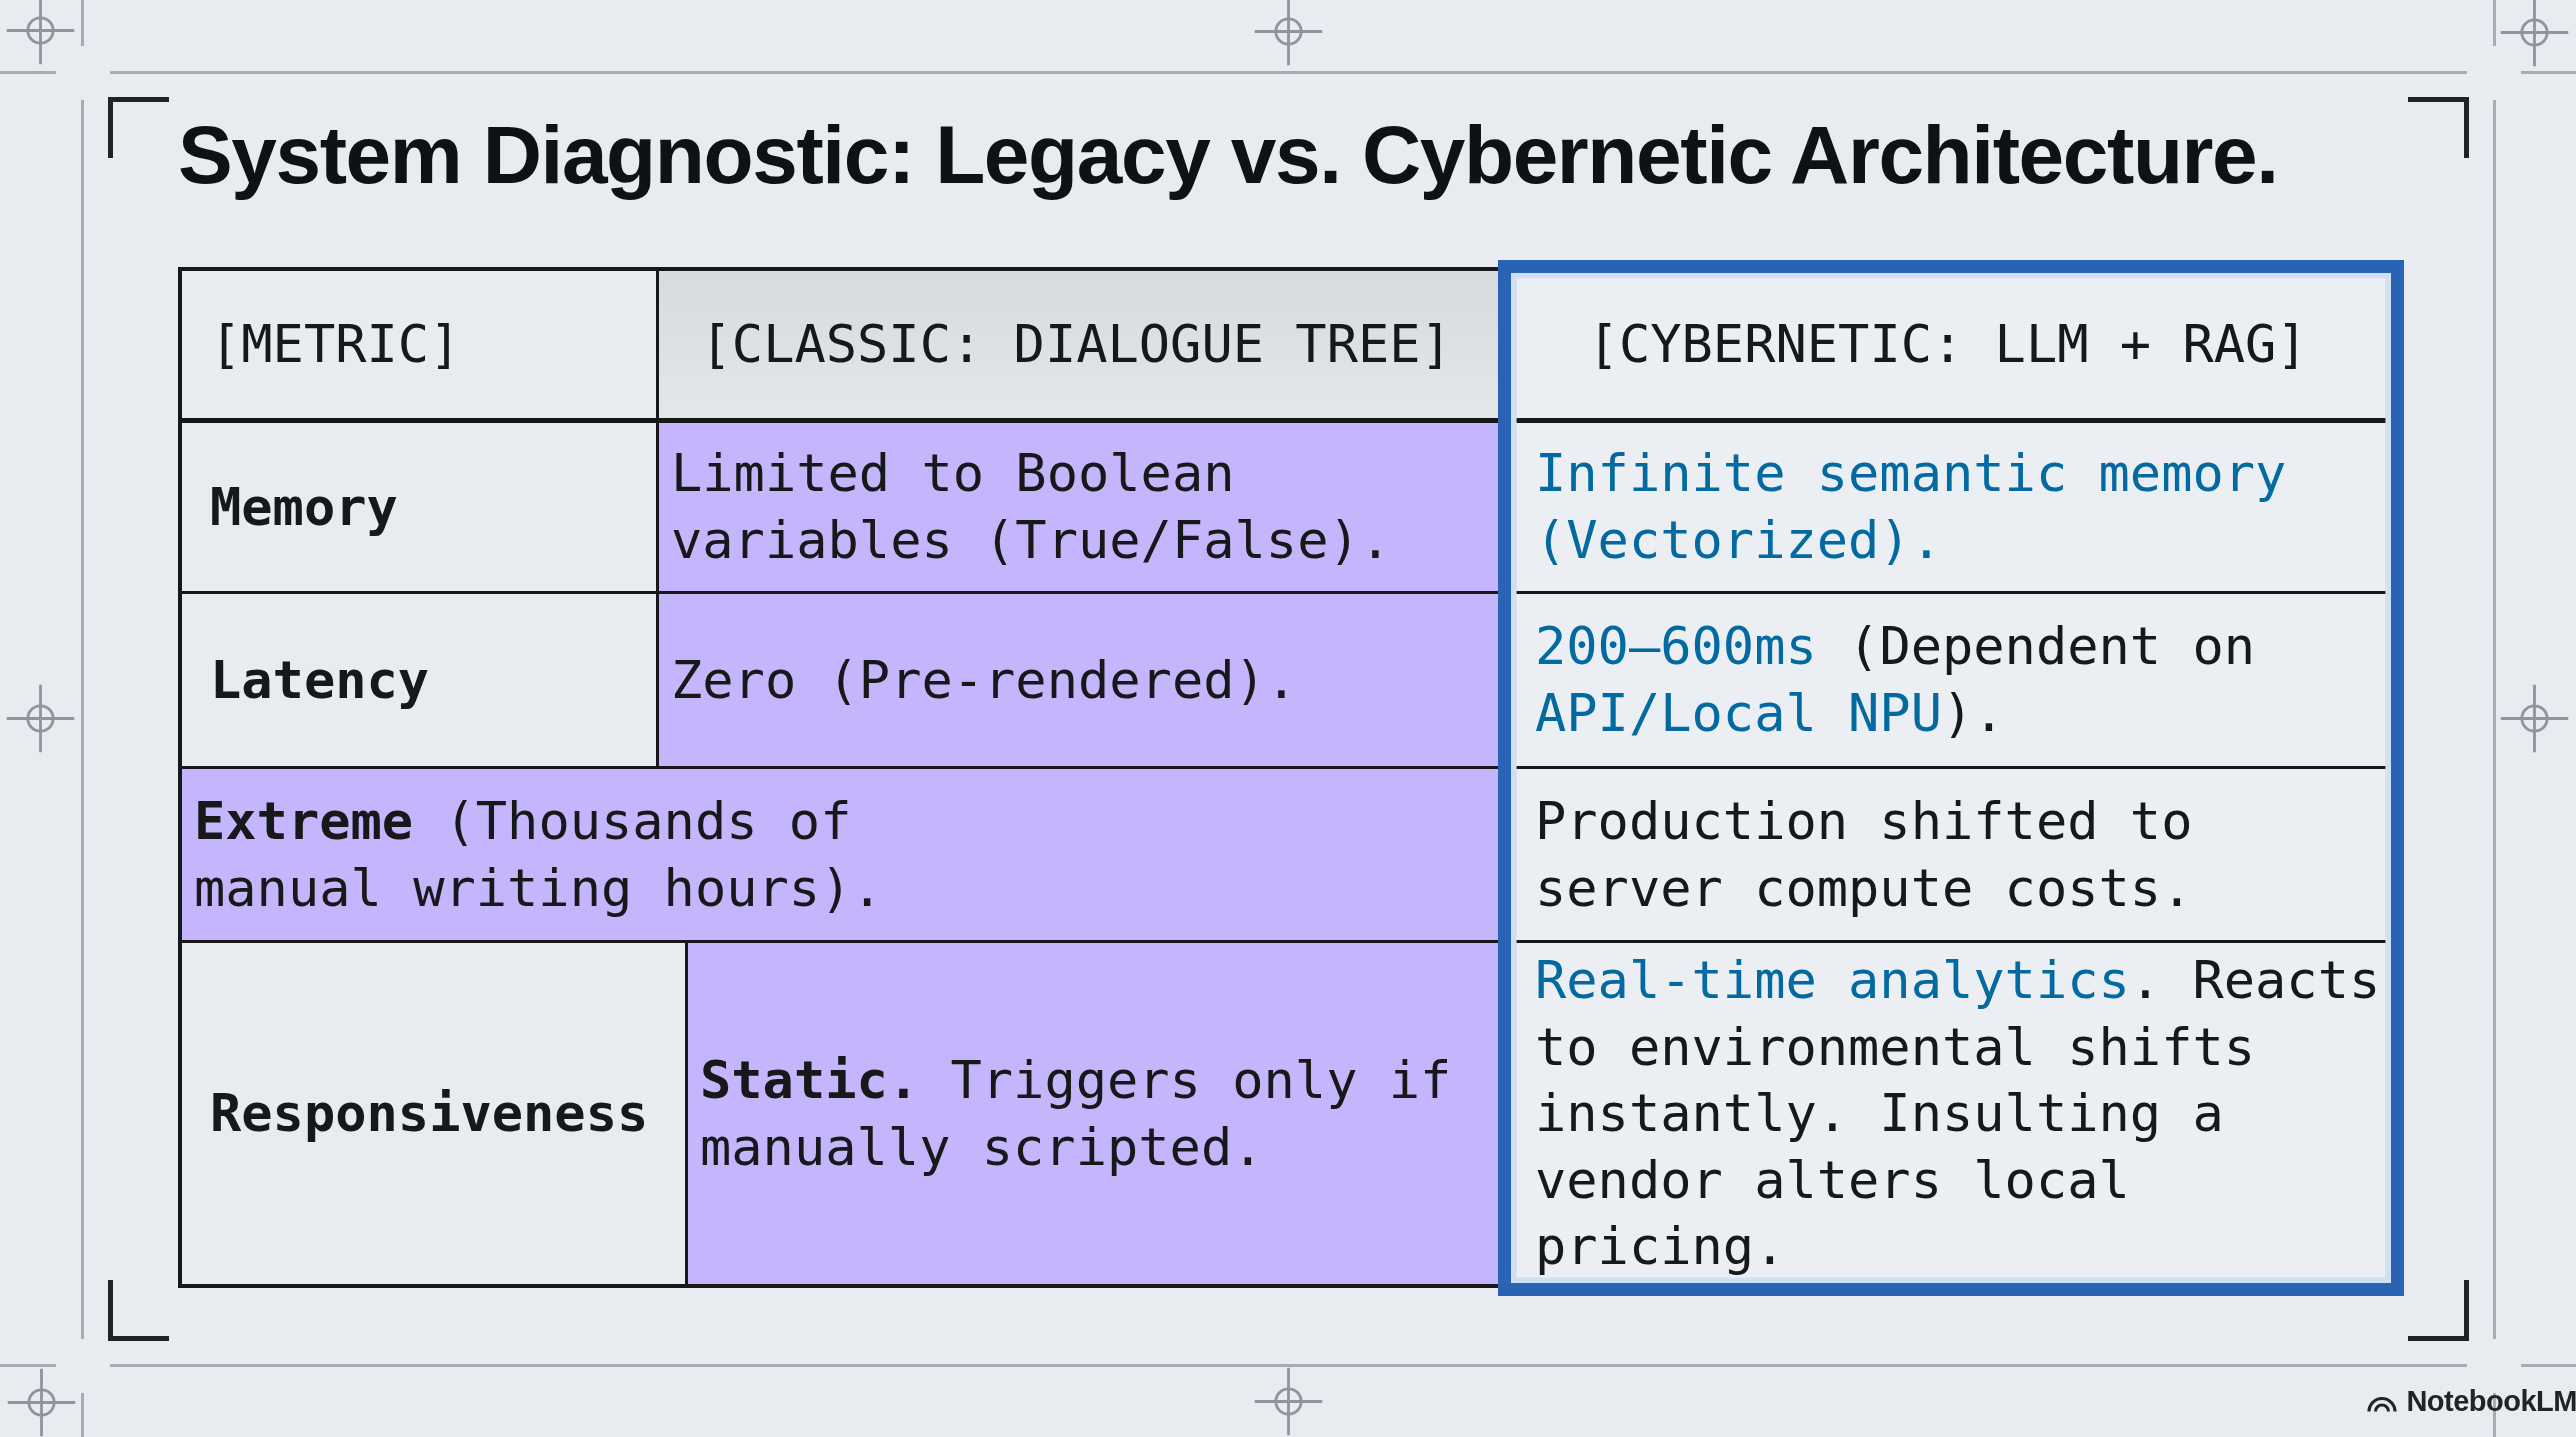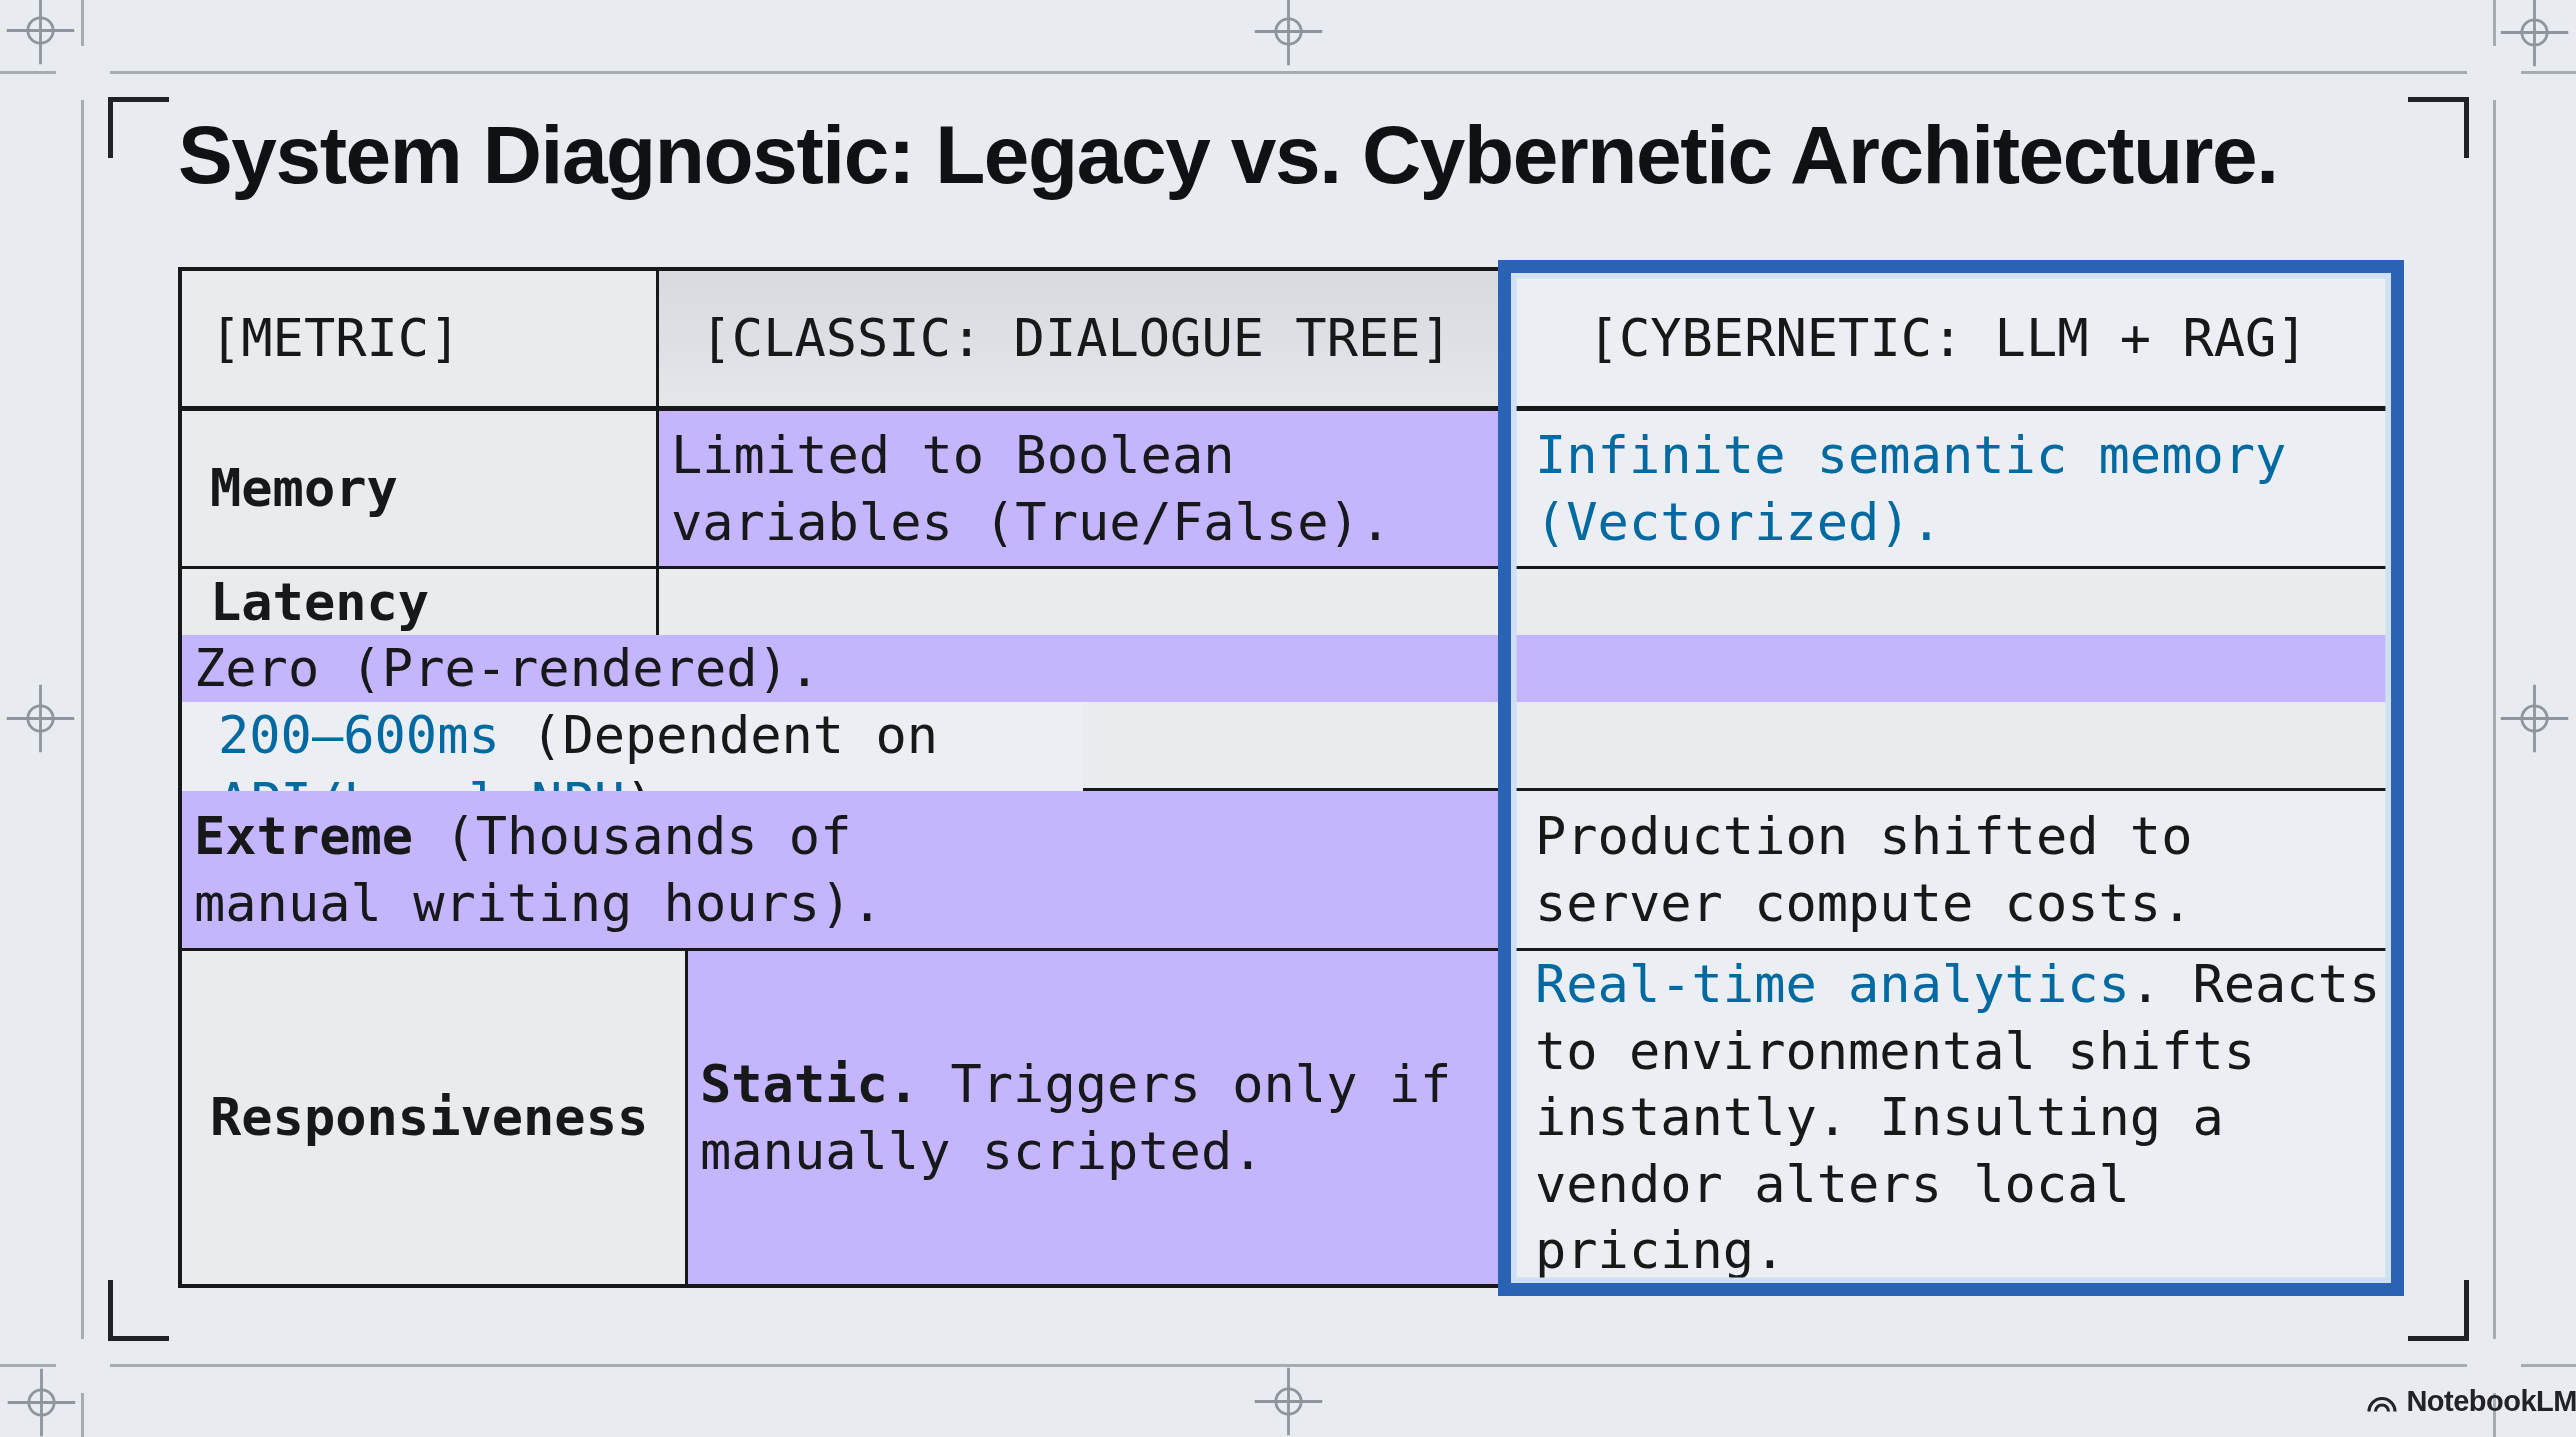--- a/index.html
+++ b/index.html
@@ -34,21 +34,21 @@
     position:absolute;left:178px;top:267px;width:2226px;height:1021px;
     border:4.7px solid #17181a;background:#e9ecef;
     box-sizing:border-box;
     display:flex;flex-direction:column;
     font-family:"DejaVu Sans Mono","Liberation Mono",monospace;
     font-size:52px;color:#17181a;line-height:1.28;
   }
   .trow{display:flex;box-sizing:border-box;border-bottom:3.7px solid #17181a;}
   .trow.head{height:152px;border-bottom:5.6px solid #17181a;}
   .trow.r1{height:171px;justify-content:center;}
-  .trow.r2{height:222px;flex-direction:column;}
+  .trow.r2{height:175px;}
   .trow.r3{height:174px;}
   .trow.r4{flex:1;border-bottom:none;}
   .cell{box-sizing:border-box;display:flex;align-items:center;white-space:pre;}
   .c-metric{width:477px;border-right:3.7px solid #17181a;padding-left:28px;font-weight:700;background:#e9ecef;}
   .trow.wide .c-metric{width:506px;}
   .c-classic{flex:1;padding-left:12px;padding-right:5.6px;background:#c4b5fd;}
   .c-cyber{width:901px;padding-left:36px;padding-right:3.7px;background:#ebeef2;}
   .trow.head .c-metric{font-weight:400;}
   .trow.head .c-classic{justify-content:center;padding-left:0;
     background:linear-gradient(180deg,#d7dbdf 0%,#dde1e5 55%,#e4e7ea 100%);}

